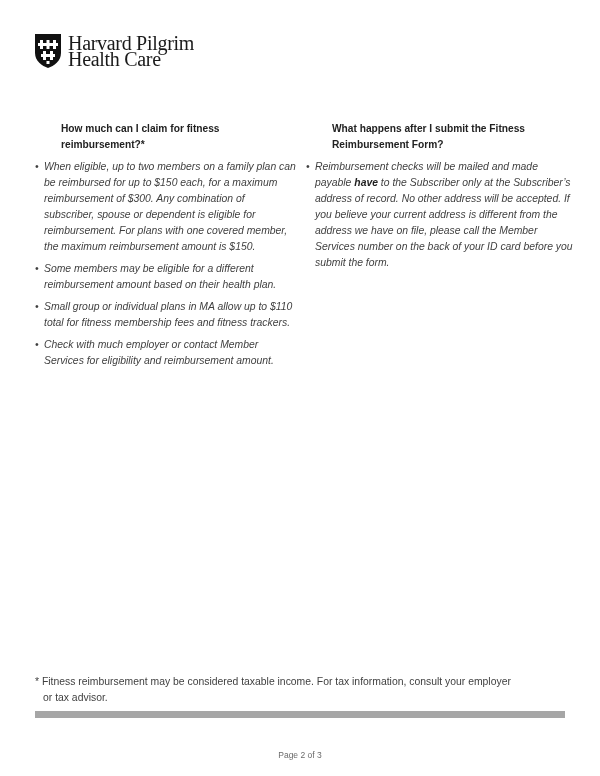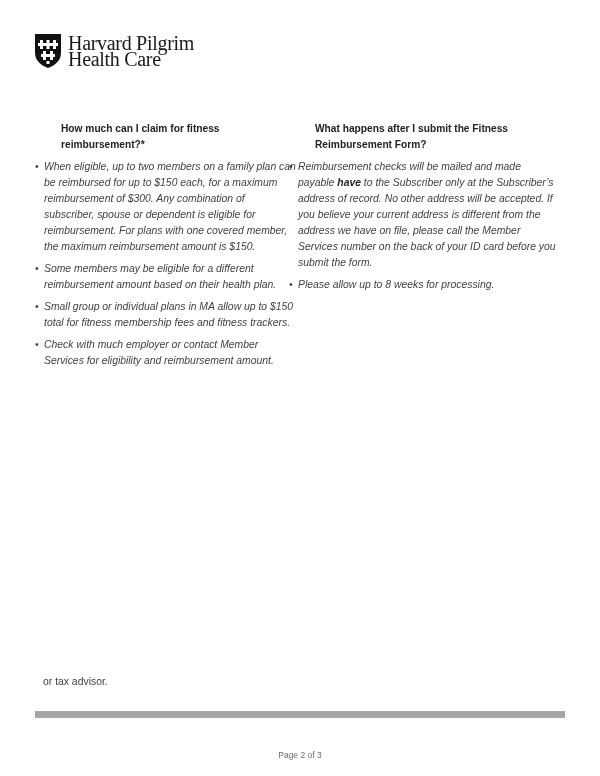--- a/index.html
+++ b/index.html
@@ -8,21 +8,21 @@
       font-family: "Liberation Sans", "DejaVu Sans", sans-serif;
       color: #3a3a3a;
     }
     .logo { position: absolute; left: 34px; top: 33px; display: flex; align-items: center; }
     .shield { width: 28px; height: 36px; margin-right: 6px; }
     .brand { font-family: "Liberation Serif", "DejaVu Serif", serif; color: #1a1a1a; font-size: 20px; line-height: 16px; letter-spacing: -0.3px; }
     .brand div { white-space: nowrap; }
 
     .col { position: absolute; top: 121px; font-size: 10.4px; line-height: 16px; }
     .col-left { left: 35px; width: 262px; }
-    .col-right { left: 289px; width: 270px; }
+    .col-right { left: 306px; width: 270px; }
     .heading { font-weight: bold; color: #222; font-size: 10.2px; margin: 0 0 6px 0; line-height: 16px; padding-left: 26px; }
     ul { list-style: none; margin: 0; padding: 0; }
     li { position: relative; padding-left: 9px; margin-bottom: 6px; color: #3f3f3f; font-style: italic; }
     li::before { content: "\2022"; position: absolute; left: 0; top: 0; color: #3f3f3f; }
     b.em { color: #1f1f1f; }
 
     .footnote { position: absolute; left: 35px; top: 674px; width: 520px; font-size: 10.4px; line-height: 15.5px; color: #3f3f3f; }
     .footnote .cont { padding-left: 8px; }
     .rule { position: absolute; left: 35px; top: 711px; width: 530px; height: 7px; background: #a6a6a6; }
     .pagenum { position: absolute; left: 0; width: 600px; top: 750px; text-align: center; font-size: 8.5px; color: #6a6a6a; }
@@ -56,32 +56,32 @@
     <div>Harvard Pilgrim</div>
     <div>Health Care</div>
   </div>
 </div>
 
 <div class="col col-left">
   <div class="heading">How much can I claim for fitness reimbursement?*</div>
   <ul>
     <li>When eligible, up to two members on a family plan can be reimbursed for up to $150 each, for a maximum reimbursement of $300. Any combination of subscriber, spouse or dependent is eligible for reimbursement. For plans with one covered member, the maximum reimbursement amount is $150.</li>
     <li>Some members may be eligible for a different reimbursement amount based on their health plan.</li>
-    <li>Small group or individual plans in MA allow up to $150 total for fitness membership fees and fitness trackers.</li>
+    <li>Small group or individual plans in MA allow up to $110 total for fitness membership fees and fitness trackers.</li>
     <li>Check with much employer or contact Member Services for eligibility and reimbursement amount.</li>
   </ul>
 </div>
 
 <div class="col col-right">
   <div class="heading">What happens after I submit the Fitness Reimbursement Form?</div>
   <ul>
     <li><span>Reimbursement checks will be mailed and made payable </span><b class="em">have</b><span> to the Subscriber only at the Subscriber’s address of record. No other address will be accepted. If you believe your current address is different from the address we have on file, please call the Member Services number on the back of your ID card before you submit the form.</span></li>
-    <li>Please allow up to 8 weeks for processing.</li>
   </ul>
 </div>
 
 <div class="footnote">
+  <div>* Fitness reimbursement may be considered taxable income. For tax information, consult your employer</div>
   <div class="cont">or tax advisor.</div>
 </div>
 
 <div class="rule"></div>
 
 <div class="pagenum">Page 2 of 3</div>
 
 </body></html>

